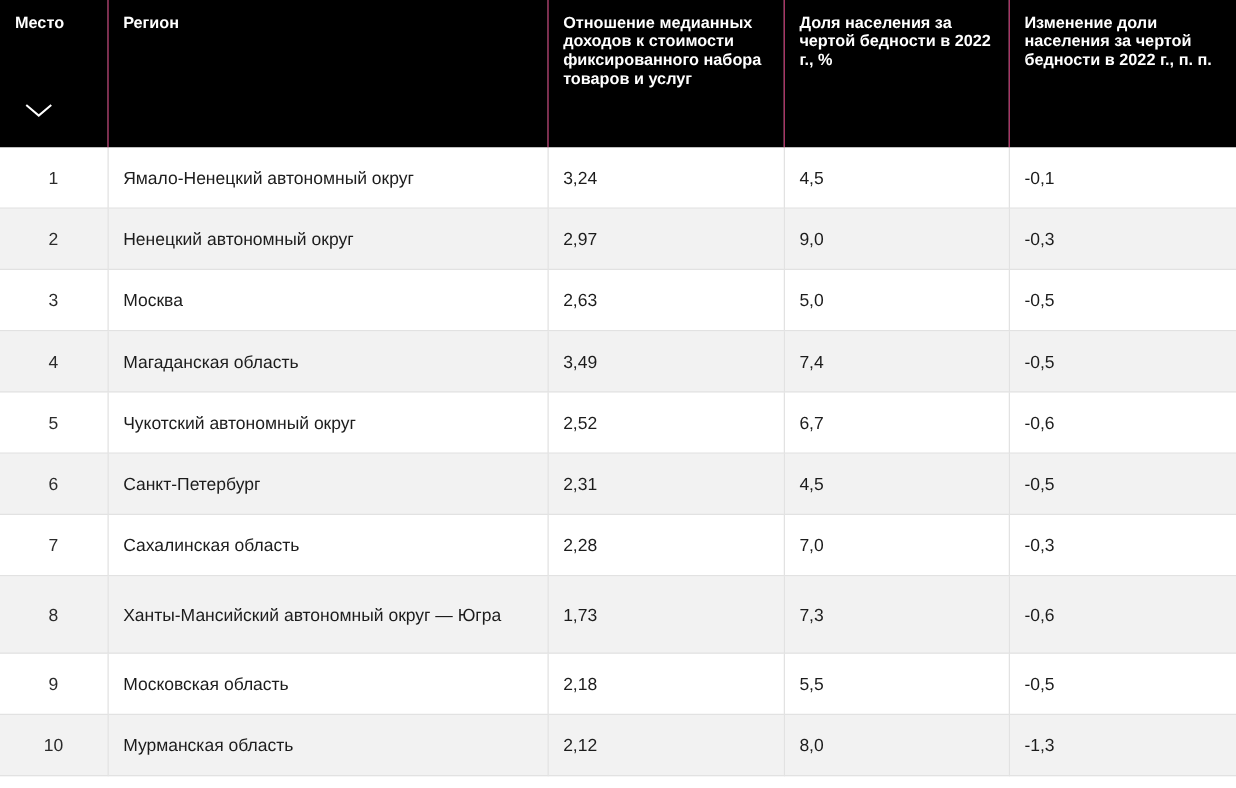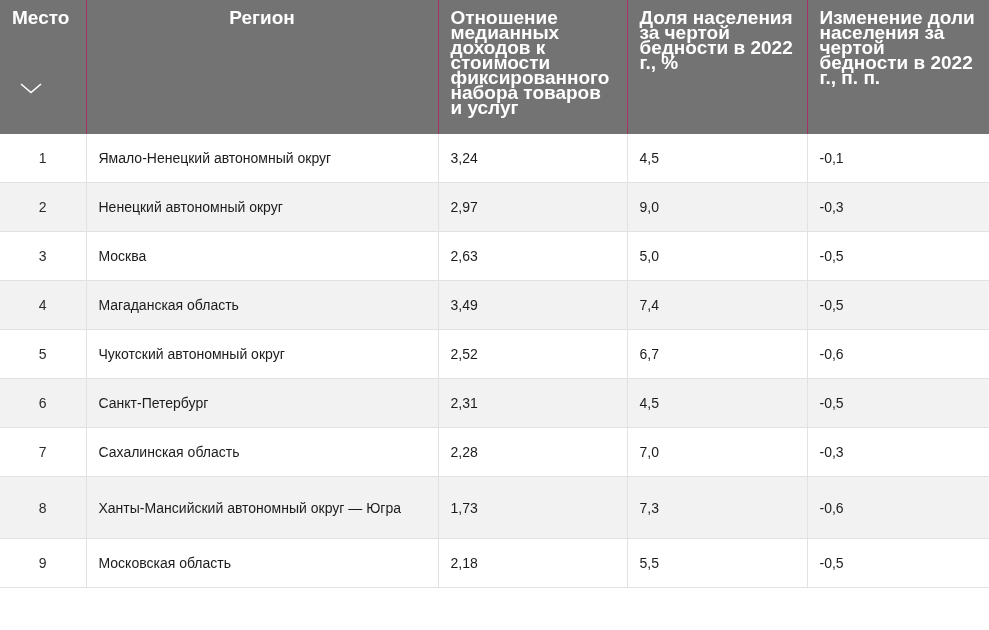--- a/index.html
+++ b/index.html
@@ -14,34 +14,34 @@
     font-family: "Liberation Sans", sans-serif;
     color: #1a1a1a;
     overflow: hidden;
   }
   table.rank-table {
     width: 989px;
     border-collapse: collapse;
     table-layout: fixed;
   }
   thead th {
-    background: #737373;
+    background: #000000;
     color: #ffffff;
-    font-size: 19px;
+    font-size: 13px;
     font-weight: bold;
     line-height: 15px;
     text-align: left;
     vertical-align: top;
     padding: 10px 12px 10px 12px;
-    height: 134px;
+    height: 118px;
     border-right: 1px solid #a93264;
   }
   thead th:last-child { border-right: none; }
   th.col-place { width: 86px; }
-  th.col-region { width: 352px; text-align: center; }
+  th.col-region { width: 352px; }
   th.col-ratio { width: 189px; }
   th.col-share { width: 180px; }
   th.col-change { width: 182px; }
 
   .head-cell-inner {
     position: relative;
     height: 100%;
   }
   .chevron {
     display: block;
@@ -157,14 +157,21 @@
       <td class="c-num tall">7,3</td>
       <td class="c-num tall">-0,6</td>
     </tr>
     <tr class="plain">
       <td class="c-place">9</td>
       <td class="c-region">Московская область</td>
       <td class="c-num">2,18</td>
       <td class="c-num">5,5</td>
       <td class="c-num">-0,5</td>
     </tr>
+    <tr class="alt">
+      <td class="c-place">10</td>
+      <td class="c-region">Мурманская область</td>
+      <td class="c-num">2,12</td>
+      <td class="c-num">8,0</td>
+      <td class="c-num">-1,3</td>
+    </tr>
   </tbody>
 </table>
 
 </body></html>

